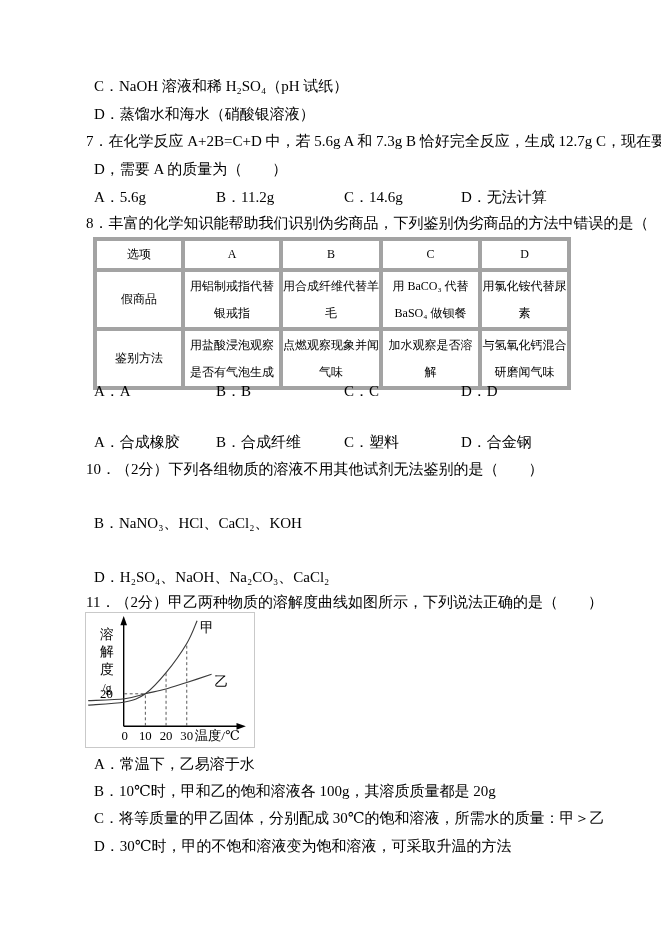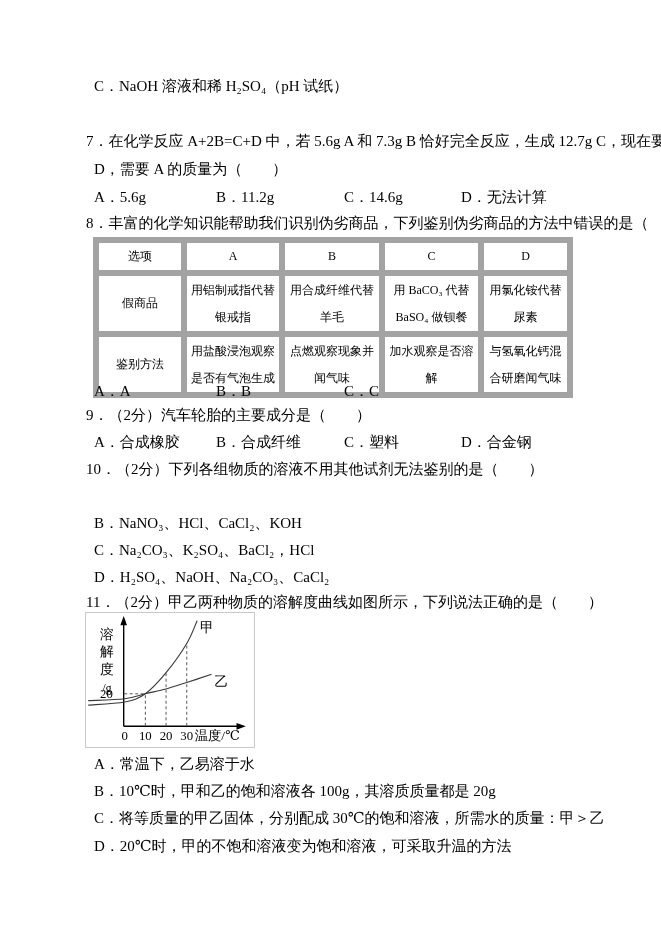--- a/index.html
+++ b/index.html
@@ -28,21 +28,21 @@
   }
   table.cmp{
     position:absolute;
     left:93px;top:237px;
     border-collapse:collapse;
     table-layout:fixed;
     font-size:12px;
     color:#000;
   }
   table.cmp th,table.cmp td{
-    border:6px solid #a3a3a3;
+    border:4px solid #a3a3a3;
     text-align:center;
     vertical-align:middle;
     font-weight:normal;
     padding:0;
     line-height:27px;
     overflow:hidden;
   }
   table.cmp tr.hdr th{height:27px;}
   table.cmp tr.body td{height:55px;}
   .figure{
@@ -59,20 +59,21 @@
   .curve{fill:none;stroke:#3a3a3a;stroke-width:1.15;}
   .guide{stroke:#555;stroke-width:1;stroke-dasharray:3 2.6;fill:none;}
   .ctext{fill:#000;}
 </style>
 </head>
 <body>
 
 <div class="page">
 
   <div class="t" style="top:76px">C．NaOH 溶液和稀 H₂SO₄（pH 试纸）</div>
+  <div class="t" style="top:104px">D．蒸馏水和海水（硝酸银溶液）</div>
 
   <div class="t stem" style="top:131px">7．在化学反应 A+2B=C+D 中，若 5.6g A 和 7.3g B 恰好完全反应，生成 12.7g C，现在要得到 0.4g</div>
   <div class="t" style="top:159px">D，需要 A 的质量为（　　）</div>
   <div class="t opts" style="top:187px">
     <span>A．5.6g</span>
     <span>B．11.2g</span>
     <span>C．14.6g</span>
     <span>D．无法计算</span>
   </div>
 
@@ -108,33 +109,32 @@
       <td>加水观察是否溶解</td>
       <td>与氢氧化钙混合研磨闻气味</td>
     </tr>
   </tbody>
     </table>
 
   <div class="t opts" style="top:381px">
     <span>A．A</span>
     <span>B．B</span>
     <span>C．C</span>
+    <span>D．D</span>
   </div>
 
-  <div class="t stem" style="top:405px">9．（2分）汽车轮胎的主要成分是（　　）</div>
   <div class="t opts" style="top:432px">
     <span>A．合成橡胶</span>
     <span>B．合成纤维</span>
     <span>C．塑料</span>
     <span>D．合金钢</span>
   </div>
 
   <div class="t stem" style="top:459px">10．（2分）下列各组物质的溶液不用其他试剂无法鉴别的是（　　）</div>
   <div class="t" style="top:513px">B．NaNO₃、HCl、CaCl₂、KOH</div>
-  <div class="t" style="top:540px">C．Na₂CO₃、K₂SO₄、BaCl₂，HCl</div>
   <div class="t" style="top:567px">D．H₂SO₄、NaOH、Na₂CO₃、CaCl₂</div>
 
   <div class="t stem" style="top:592px">11．（2分）甲乙两种物质的溶解度曲线如图所示，下列说法正确的是（　　）</div>
 
   <div class="figure">
     <svg id="chart-svg" viewBox="0 0 170 136" width="168" height="134">
       <g>
         <line class="axis" x1="38" y1="115" x2="38" y2="11"></line>
         <line class="axis" x1="38" y1="115" x2="156" y2="115"></line>
         <polygon class="arrow" points="38,3 34.6,12.5 41.4,12.5"></polygon>
@@ -163,15 +163,15 @@
           <text x="21" y="44" font-size="14" text-anchor="middle" class="ctext">解</text>
           <text x="21" y="62" font-size="14" text-anchor="middle" class="ctext">度</text>
           <text x="21" y="80" font-size="12.5" text-anchor="middle" class="ctext">/g</text>
         </g>
     </svg>
   </div>
 
   <div class="t" style="top:754px">A．常温下，乙易溶于水</div>
   <div class="t" style="top:781px">B．10℃时，甲和乙的饱和溶液各 100g，其溶质质量都是 20g</div>
   <div class="t" style="top:808px">C．将等质量的甲乙固体，分别配成 30℃的饱和溶液，所需水的质量：甲＞乙</div>
-  <div class="t" style="top:836px">D．20℃时，甲的不饱和溶液变为饱和溶液，可采取升温的方法</div>
+  <div class="t" style="top:836px">D．30℃时，甲的不饱和溶液变为饱和溶液，可采取升温的方法</div>
 
 </div>
 
 </body></html>

